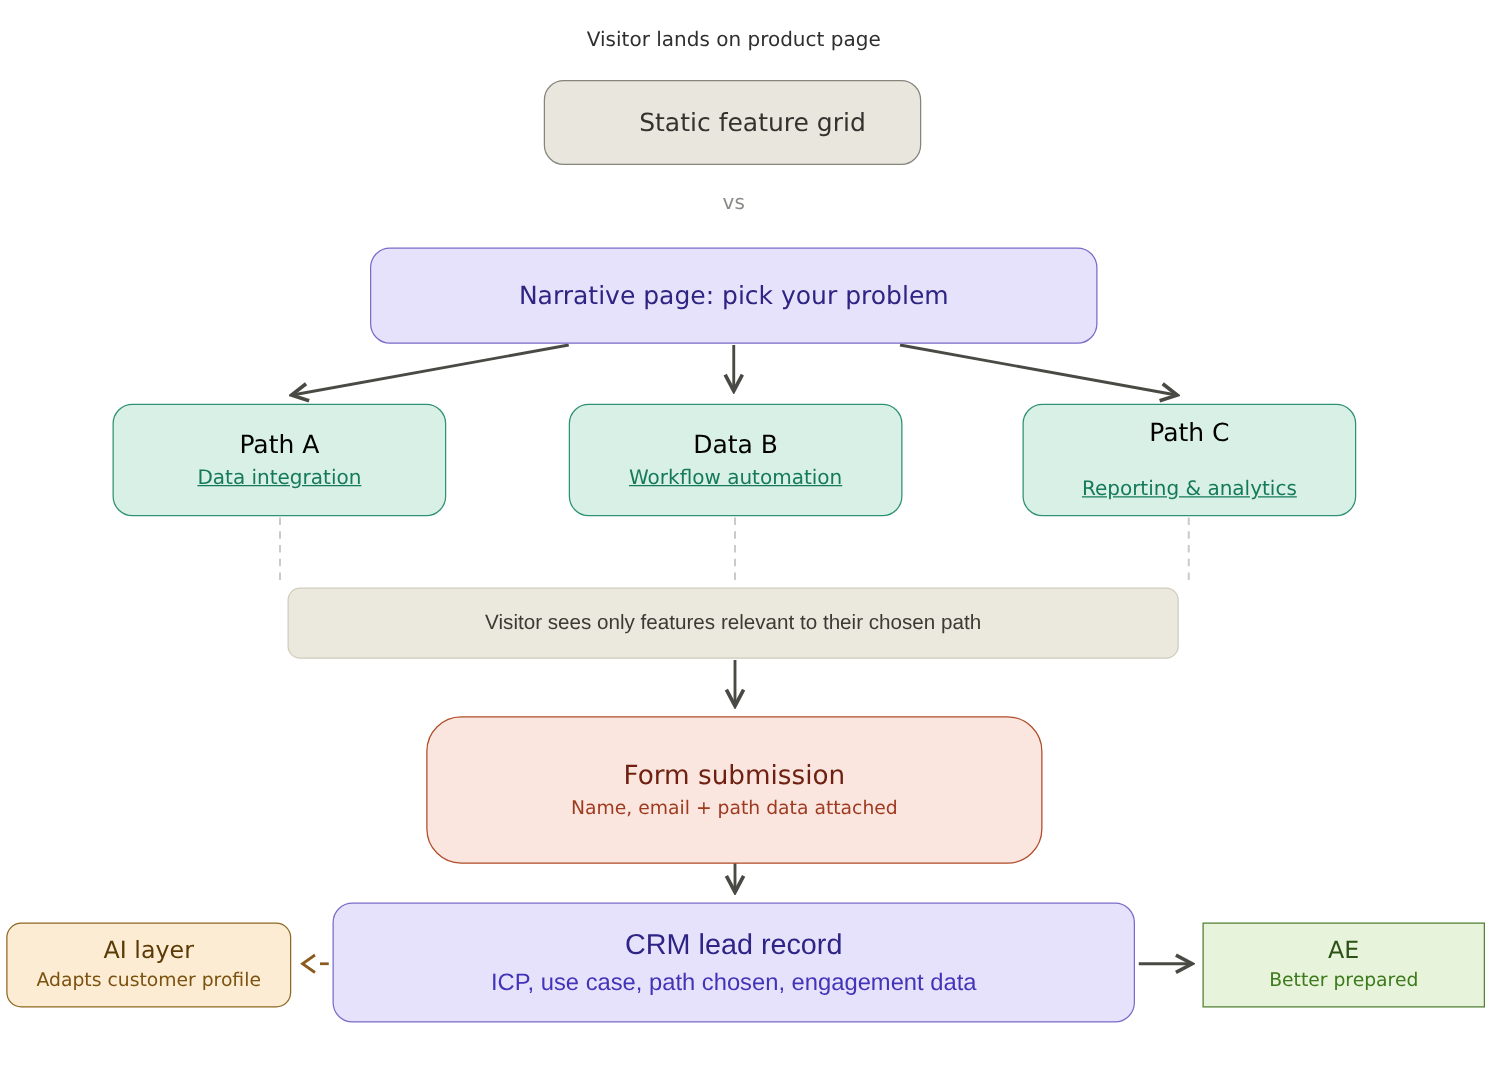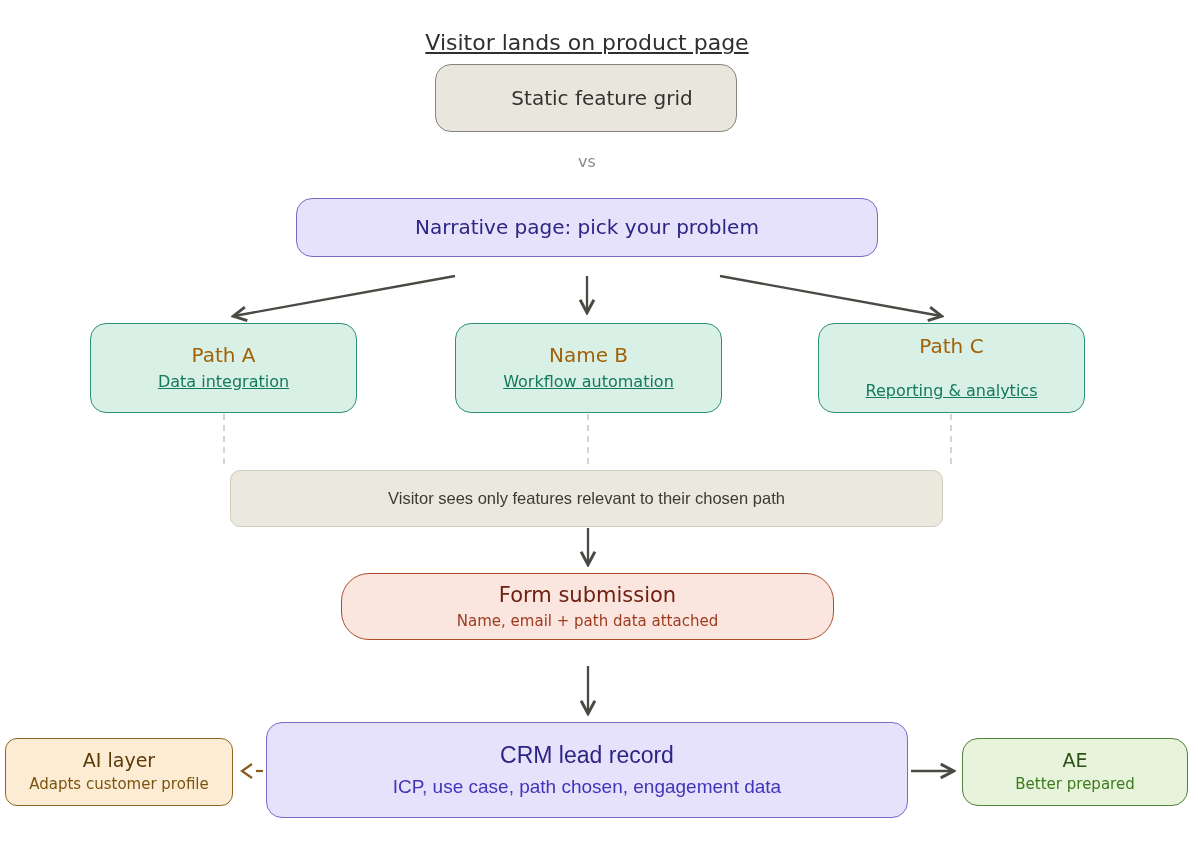--- a/index.html
+++ b/index.html
@@ -13,75 +13,75 @@
   .abs{position:absolute;box-sizing:border-box;}
   .node{
     display:flex;flex-direction:column;align-items:center;justify-content:center;
     text-align:center;border-style:solid;border-width:1.5px;
   }
   .node .t1{line-height:1.25;}
   .node .t2{line-height:1.3;}
 
   
   #diagram-title{
-    left:287px;top:29px;width:600px;height:28px;
-    font-size:22px;color:#2f2f2f;text-align:center;line-height:28px;text-decoration:underline;
+    left:287px;top:18px;width:600px;height:28px;
+    font-size:16px;color:#2f2f2f;text-align:center;line-height:28px;
   }
   #vs-label{
     left:537px;top:151px;width:100px;height:22px;
     font-size:16px;color:#8a8a86;text-align:center;line-height:22px;
   }
 
   
   #node-static{
     left:435px;top:64px;width:302px;height:68px;border-radius:16px;
     background:#e9e6dd;border-color:#85857b;
     font-size:20px;color:#33332e;padding-left:32px;
   }
   #node-narrative{
-    left:296px;top:198px;width:582px;height:59px;border-radius:16px;
+    left:296px;top:198px;width:582px;height:77px;border-radius:16px;
     background:#e7e2fb;border-color:#7a6bc9;
     font-size:20px;color:#2d2483;
   }
   .path-node{
     top:323px;width:267px;height:90px;border-radius:16px;
     background:#d8f0e5;border-color:#2e9173;
   }
-  .path-node .t1{font-size:20px;color:#a16207;}
+  .path-node .t1{font-size:20px;color:#000000;}
   .path-node .t2{font-size:16px;color:#157a5b;margin-top:4px;text-decoration:underline;}
   #node-path-a{left:90px;}
   #node-path-b{left:455px;}
   #node-path-c{left:818px;gap:18px;}
   #node-note{
     left:230px;top:470px;width:713px;height:57px;border-radius:10px;
     background:#ebe8dd;border-color:#d0ccbc;
     font-size:16.5px;color:#3b3b35;
     font-family:"Liberation Sans", sans-serif;
   }
   #node-form{
-    left:341px;top:573px;width:493px;height:67px;border-radius:28px;
+    left:341px;top:573px;width:493px;height:118px;border-radius:28px;
     background:#fae6df;border-color:#b04b28;
   }
   #node-form .t1{font-size:21px;color:#6f2010;}
   #node-form .t2{font-size:15px;color:#9e3a1f;margin-top:4px;}
   #node-crm{
     left:266px;top:722px;width:642px;height:96px;border-radius:16px;
     background:#e7e2fb;border-color:#7a6bc9;
     font-family:"Liberation Sans", sans-serif;
   }
   #node-crm .t1{font-size:23px;color:#2d2486;}
   #node-crm .t2{font-size:19px;color:#4134b8;margin-top:5px;}
   #node-ai{
     left:5px;top:738px;width:228px;height:68px;border-radius:12px;
     background:#fbecd3;border-color:#8f6722;
   }
   #node-ai .t1{font-size:19px;color:#5c3a06;}
   #node-ai .t2{font-size:15px;color:#7c5210;margin-top:2px;}
   #node-ae{
-    left:962px;top:738px;width:226px;height:68px;border-radius:16px;
+    left:962px;top:738px;width:226px;height:68px;border-radius:0;
     background:#e7f3db;border-color:#55813a;
   }
   #node-ae .t1{font-size:19px;color:#2c5216;}
   #node-ae .t2{font-size:15px;color:#3c7a1c;margin-top:2px;}
 
   #edge-layer{left:0;top:0;width:1198px;height:858px;pointer-events:none;}
 </style>
 </head>
 <body>
 
@@ -125,21 +125,21 @@
   <div id="node-narrative" class="abs node">
     <div class="t1">Narrative page: pick your problem</div>
   </div>
 
   <div id="node-path-a" class="abs node path-node">
     <div class="t1">Path A</div>
     <div class="t2">Data integration</div>
   </div>
 
   <div id="node-path-b" class="abs node path-node">
-    <div class="t1">Name B</div>
+    <div class="t1">Data B</div>
     <div class="t2">Workflow automation</div>
   </div>
 
   <div id="node-path-c" class="abs node path-node">
     <div class="t1">Path C</div>
     <div class="t2">Reporting &amp; analytics</div>
   </div>
 
   <div id="node-note" class="abs node">
     <div class="t1">Visitor sees only features relevant to their chosen path</div>

